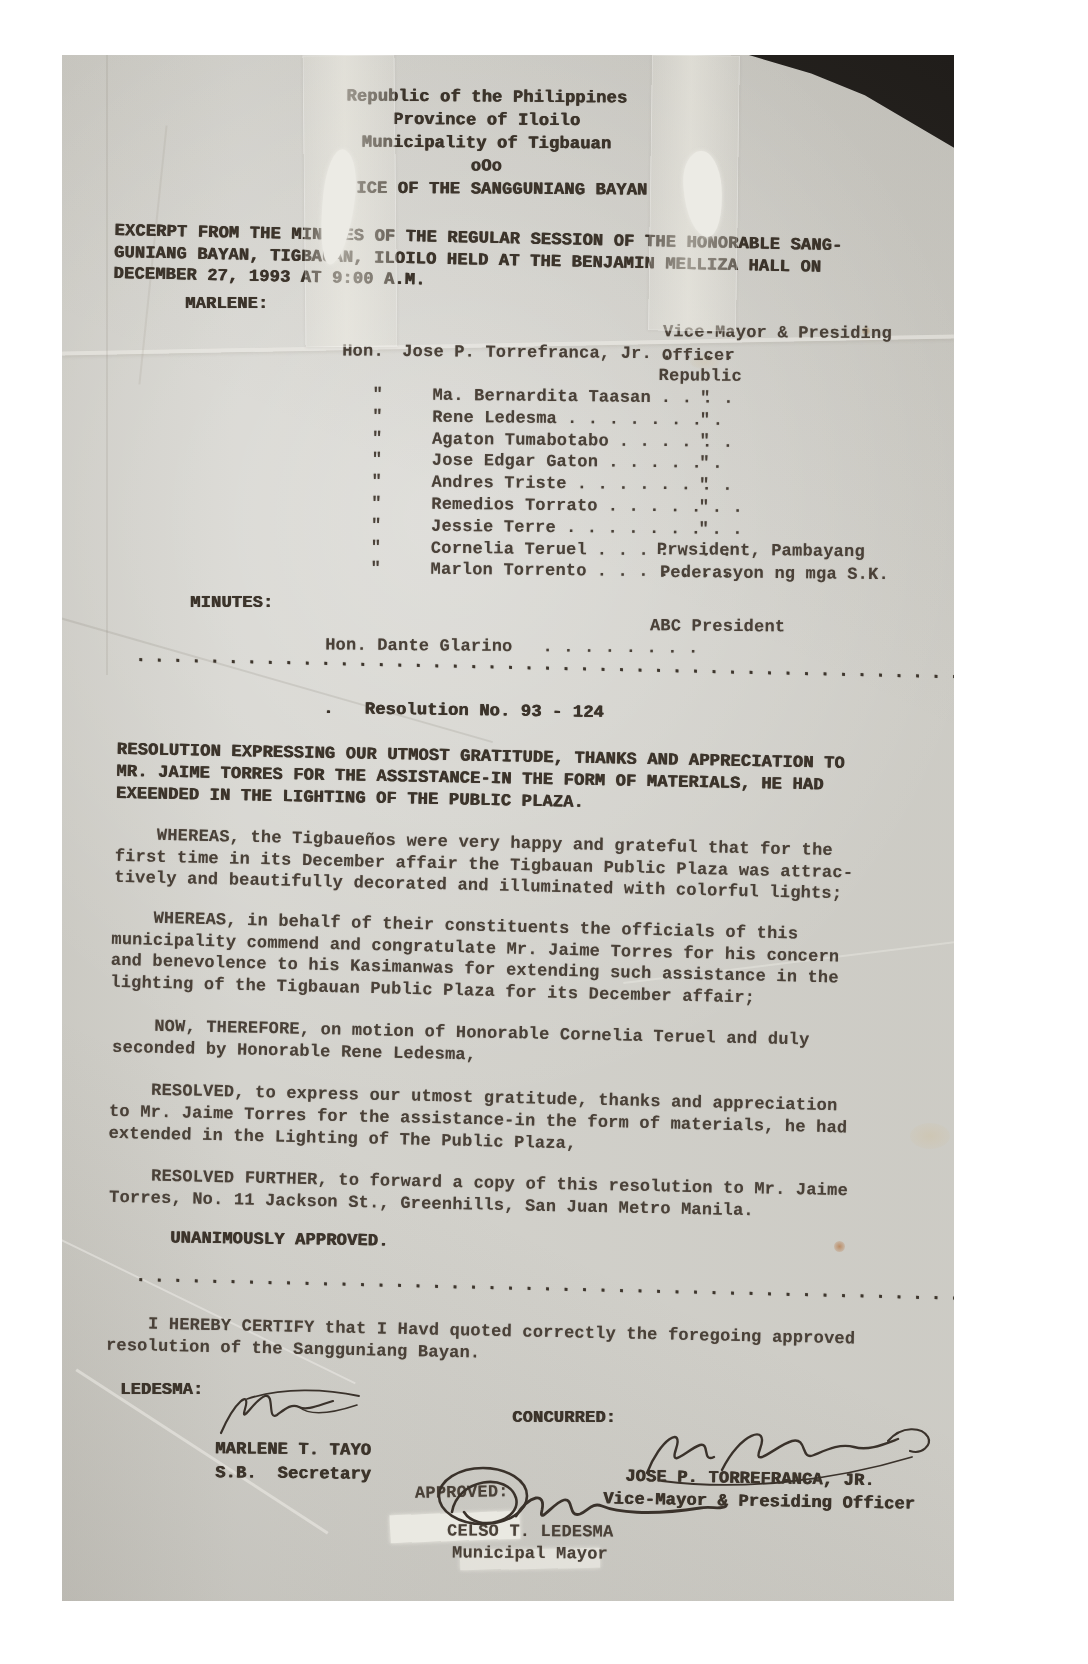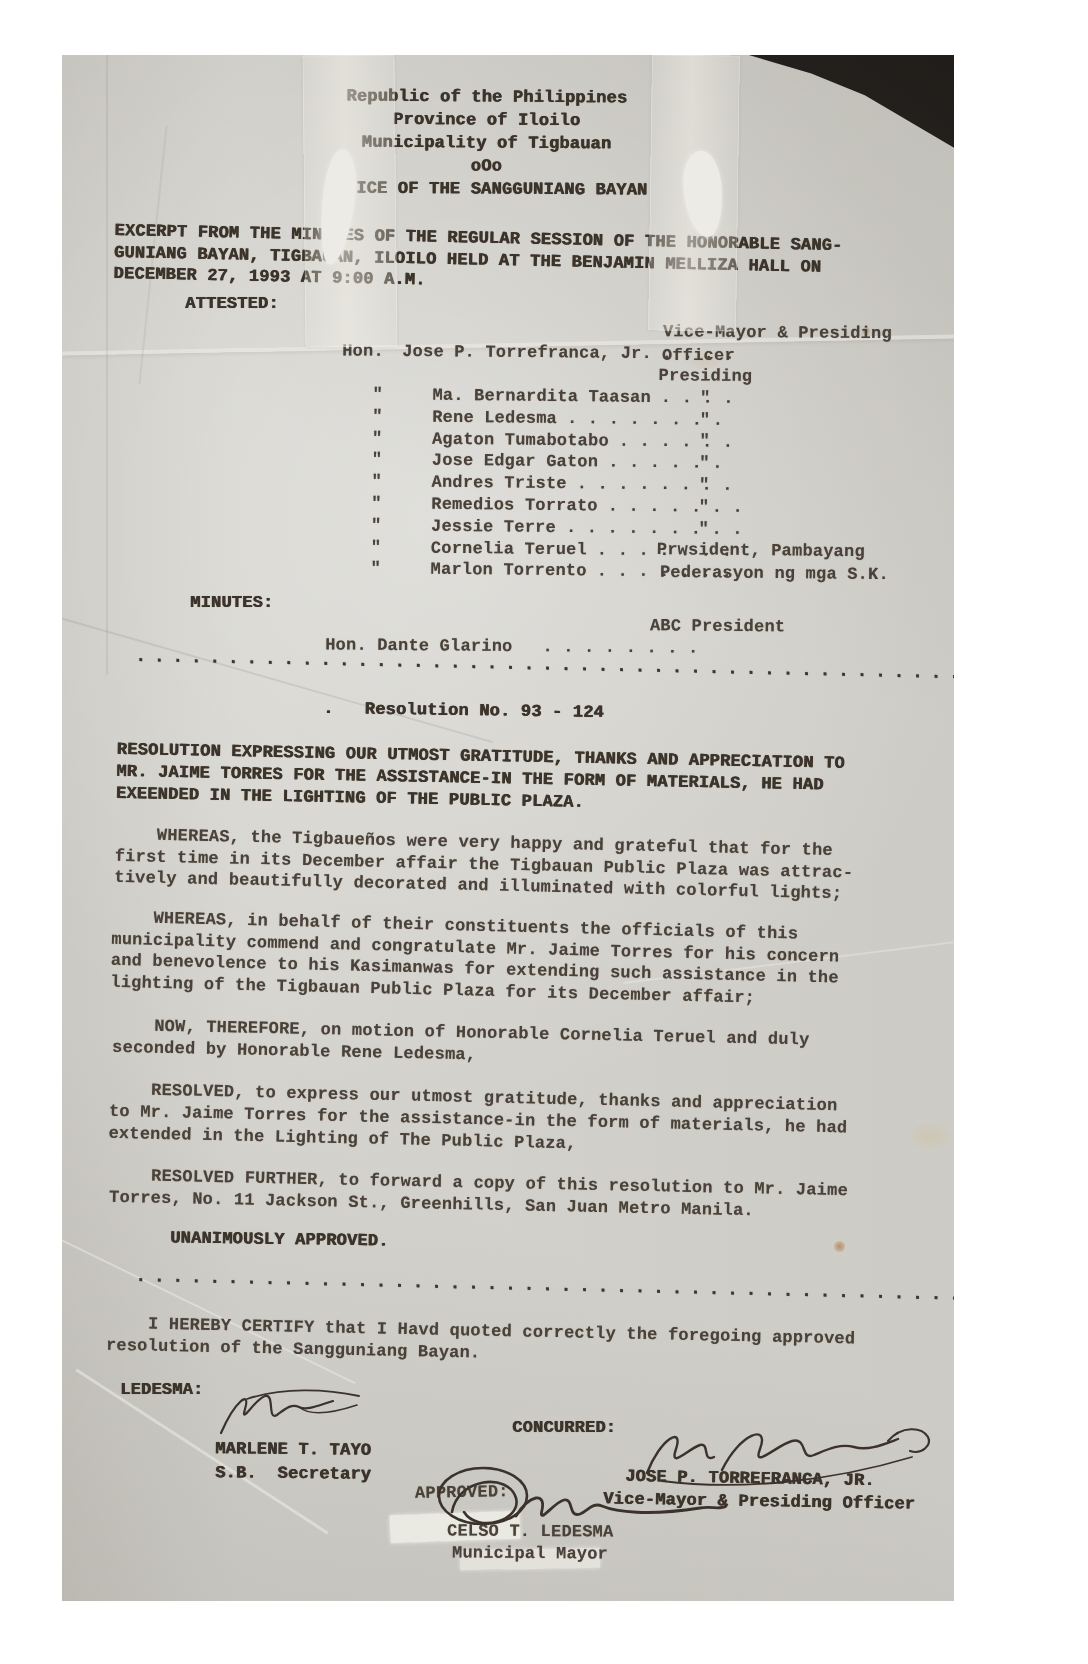--- a/index.html
+++ b/index.html
@@ -62,33 +62,33 @@
         <div class="hline tw heavy" style="position: absolute; top: 53px;">Province of Iloilo</div>
         <div class="hline tw heavy" style="position: absolute; top: 76px;">Municipality of Tigbauan</div>
         <div class="hline tw heavy" style="position: absolute; top: 99px;">oOo</div>
         <div class="hline tw heavy" style="position: absolute; top: 122px;">OFFICE OF THE SANGGUNIANG BAYAN</div>
       </div>
 
     <div class="block tw heavy" style="left:56px;top:0;width:820px;transform:rotate(1.2deg);">
       
     <div class="line" style="top: 165px;">EXCERPT FROM THE MINUTES OF THE REGULAR SESSION OF THE HONORABLE SANG-</div><div class="line" style="top: 186.5px;">GUNIANG BAYAN, TIGBAUAN, ILOILO HELD AT THE BENJAMIN MELLIZA HALL ON</div><div class="line" style="top: 208px;">DECEMBER 27, 1993 AT 9:00 A.M.</div></div>
 
-    <div class="tw heavy" style="left:123px;top:238px;">ATTESTED:</div>
+    <div class="tw heavy" style="left:123px;top:238px;">MARLENE:</div>
 
     <div class="att-row tw" style="left:218px;top:266px;transform:rotate(0.5deg);">
       <span class="pfx">Hon.</span><span class="nm">Jose P. Torrefranca, Jr.</span><span class="dts" style="margin-left:10px;">. . . .</span>
       <span class="rl" style="left:383px;">Vice-Mayor &amp; Presiding</span>
     </div>
     <div class="tw" style="left:600px;top:290px;">Officer</div>
 
     <div class="block" style="left:210px;top:0;width:720px;transform:rotate(0.6deg);">
 
         <div class="att-row tw" style="top: 306px;">
           <span class="pfx">"</span><span class="nm">Ma. Bernardita Taasan</span><span class="dts" style="margin-left:10px;">. . . .</span>
-          <span class="rl">Presiding</span>
+          <span class="rl">Republic</span>
         </div>
 
         <div class="att-row tw" style="top: 327.8px;">
           <span class="pfx">"</span><span class="nm">Rene Ledesma</span><span class="dts" style="margin-left:10px;">. . . . . . . .</span>
           <span class="rl">    "</span>
         </div>
 
         <div class="att-row tw" style="top: 349.6px;">
           <span class="pfx">"</span><span class="nm">Agaton Tumabotabo</span><span class="dts" style="margin-left:10px;">. . . . . .</span>
           <span class="rl">    "</span>
@@ -158,21 +158,21 @@
 
     <div class="tw heavy" style="left:108px;top:1174px;transform:rotate(0.8deg);">UNANIMOUSLY APPROVED.</div>
 
     <div class="tw dotline" style="left:73px;top:1210px;transform:rotate(1.3deg);transform-origin:0 0;">.............................................</div>
 
     <div class="block tw" style="left:71px;top:0;width:830px;transform:rotate(1.2deg);">
       
     <div class="line" style="top: 1258px;">    I HEREBY CERTIFY that I Havd quoted correctly the foregoing approved</div><div class="line" style="top: 1280px;">resolution of the Sangguniang Bayan.</div></div>
 
     <div class="tw heavy" style="left:58px;top:1324px;">LEDESMA:</div>
-    <div class="tw heavy" style="left:450px;top:1352px;margin-top:10px;">CONCURRED:</div>
+    <div class="tw heavy" style="left:450px;top:1352px;">CONCURRED:</div>
 
     <svg class="sig" style="left:145px;top:1328px;" width="190" height="62" viewBox="0 0 190 62">
       <path d="M14,50 C28,18 44,6 38,26 C33,43 48,16 58,13 C68,10 60,38 70,32 C77,27 84,20 92,24 C100,28 112,22 126,18" stroke-width="2.2"></path>
       <path d="M40,16 C75,4 120,6 152,13" stroke-width="1.8"></path>
       <path d="M92,24 C104,34 126,30 150,22" stroke-width="1.6"></path>
     </svg>
     <div class="tw heavy" style="left:153px;top:1384px;transform:rotate(0.6deg);">MARLENE T. TAYO</div>
     <div class="tw heavy" style="left:153px;top:1408px;transform:rotate(0.6deg);">S.B.  Secretary</div>
 
     <svg class="sig" style="left:530px;top:1360px;" width="350" height="84" viewBox="0 0 350 84">

